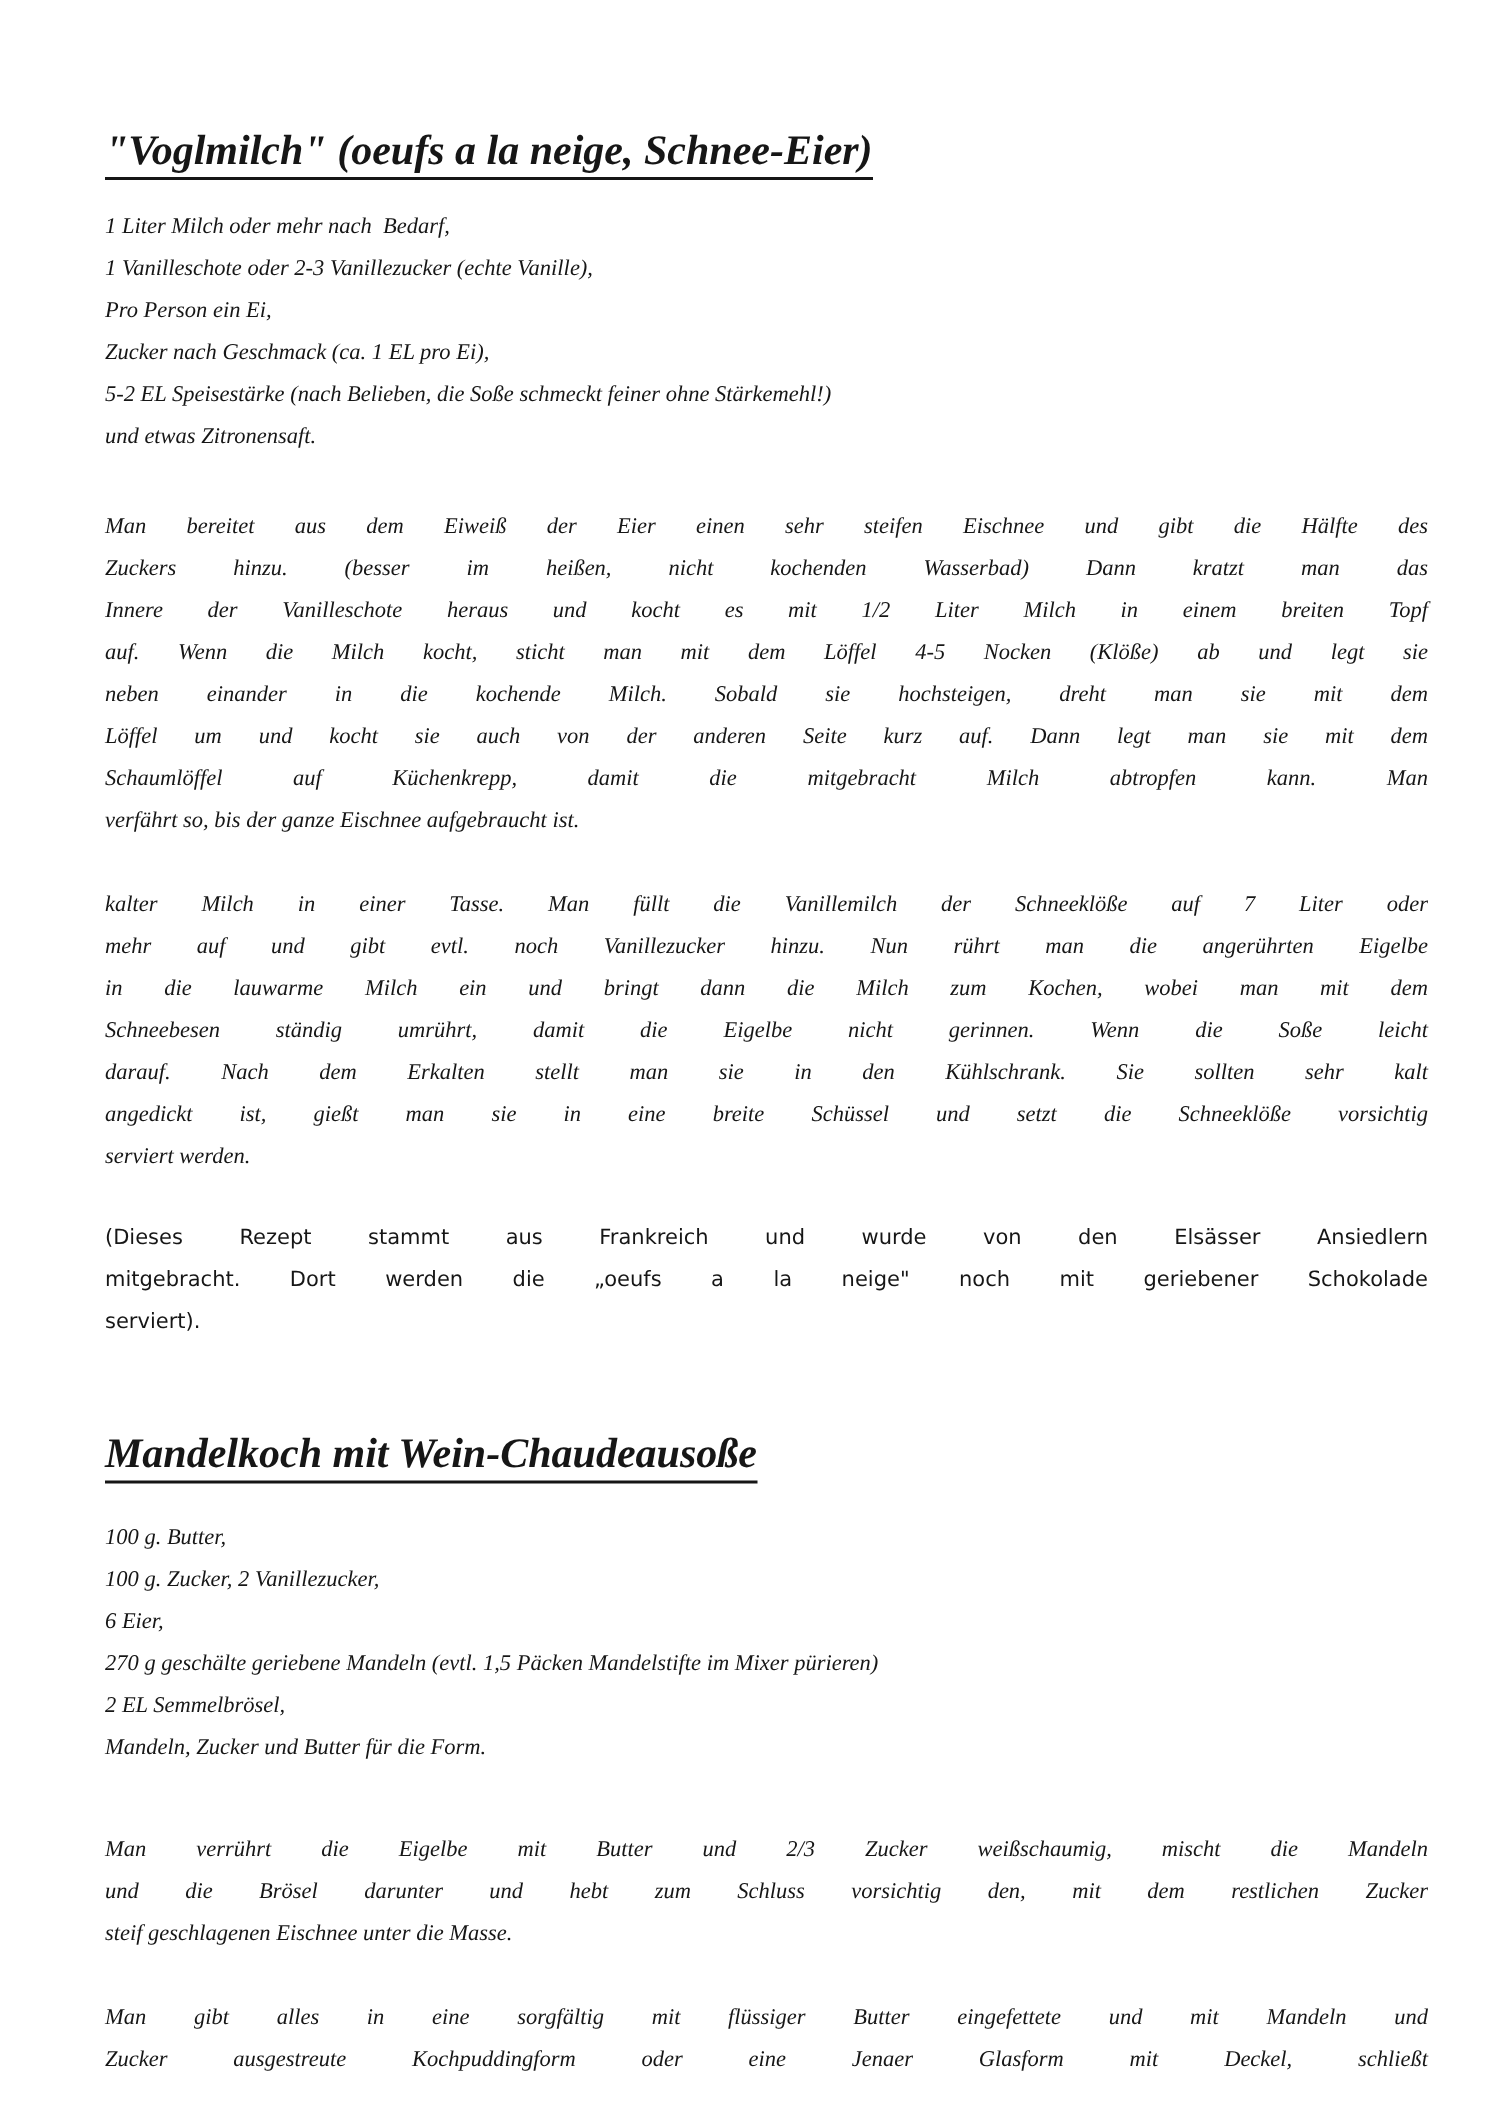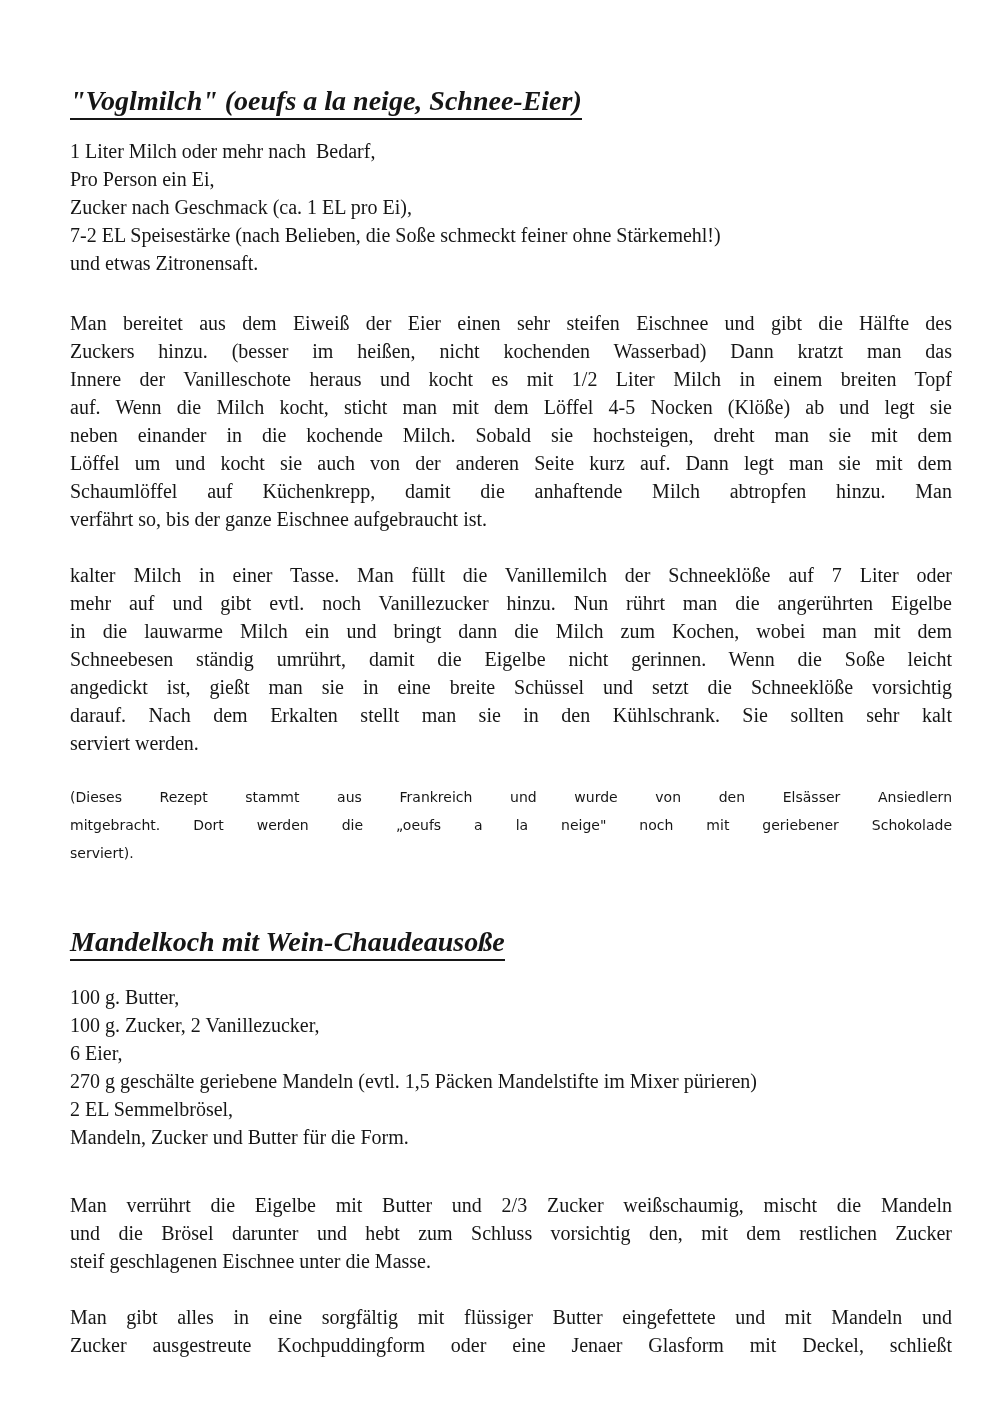--- a/index.html
+++ b/index.html
@@ -30,22 +30,23 @@
   }
   .title .u {
     border-bottom: 2.5px solid #161616;
     padding-bottom: 2px;
   }
   #title1 { margin-bottom: 19px; }
   #title2 { margin-top: 58px; margin-bottom: 24px; font-style: italic; }
 
   
   .serif-block {
-    font-size: 20px;
+    font-size: 15px;
     line-height: 28px;
+    font-style: italic;
   }
   .line { min-height: 28px; }
   
   .jline {
     text-align: justify;
     text-align-last: justify;
     -moz-text-align-last: justify;
   }
   
   .pline {
@@ -69,44 +70,45 @@
 </style>
 </head>
 <body>
 
 <div class="page">
 
   <div class="title" id="title1"><span class="u">"Voglmilch" (oeufs a la neige, Schnee-Eier)</span></div>
 
   <div class="serif-block" id="ingredients1">
     <div class="line pline">1 Liter Milch oder mehr nach  Bedarf,</div>
+    <div class="line pline">1 Vanilleschote oder 2-3 Vanillezucker (echte Vanille),</div>
     <div class="line pline">Pro Person ein Ei,</div>
     <div class="line pline">Zucker nach Geschmack (ca. 1 EL pro Ei),</div>
-    <div class="line pline">7-2 EL Speisestärke (nach Belieben, die Soße schmeckt feiner ohne Stärkemehl!)</div>
+    <div class="line pline">5-2 EL Speisestärke (nach Belieben, die Soße schmeckt feiner ohne Stärkemehl!)</div>
     <div class="line pline">und etwas Zitronensaft.</div>
   </div>
 
   <div class="serif-block" id="para1">
     <div class="line jline">Man bereitet aus dem Eiweiß der Eier einen sehr steifen Eischnee und gibt die Hälfte des</div>
     <div class="line jline">Zuckers hinzu.  (besser im heißen, nicht kochenden Wasserbad) Dann kratzt man das</div>
     <div class="line jline">Innere der Vanilleschote heraus und kocht es mit 1/2 Liter Milch in einem breiten Topf</div>
     <div class="line jline">auf. Wenn die Milch kocht, sticht man mit dem Löffel 4-5 Nocken (Klöße) ab und legt sie</div>
     <div class="line jline">neben einander in die kochende Milch. Sobald sie hochsteigen, dreht man sie mit dem</div>
     <div class="line jline">Löffel um und kocht sie auch von der anderen Seite kurz auf. Dann legt man sie mit dem</div>
-    <div class="line jline">Schaumlöffel auf Küchenkrepp, damit die anhaftende Milch abtropfen hinzu. Man</div>
+    <div class="line jline">Schaumlöffel auf Küchenkrepp, damit die mitgebracht Milch abtropfen kann. Man</div>
     <div class="line pline">verfährt so, bis der ganze Eischnee aufgebraucht ist.</div>
   </div>
 
   <div class="serif-block" id="para2">
     <div class="line jline">kalter Milch in einer Tasse. Man füllt die Vanillemilch der Schneeklöße auf 7 Liter oder</div>
     <div class="line jline">mehr auf und gibt evtl. noch Vanillezucker hinzu. Nun rührt man die angerührten Eigelbe</div>
     <div class="line jline">in die lauwarme Milch ein und bringt dann die Milch zum Kochen, wobei man mit dem</div>
     <div class="line jline">Schneebesen ständig umrührt, damit die Eigelbe nicht gerinnen. Wenn die Soße leicht</div>
+    <div class="line jline">darauf. Nach dem Erkalten stellt man sie in den Kühlschrank. Sie sollten sehr kalt</div>
     <div class="line jline">angedickt ist, gießt man sie in eine breite Schüssel und setzt die Schneeklöße vorsichtig</div>
-    <div class="line jline">darauf. Nach dem Erkalten stellt man sie in den Kühlschrank. Sie sollten sehr kalt</div>
     <div class="line pline">serviert werden.</div>
   </div>
 
   <div class="note">
     <div class="line jline">(Dieses Rezept stammt aus Frankreich und wurde von den Elsässer Ansiedlern</div>
     <div class="line jline">mitgebracht. Dort werden die „oeufs a la neige" noch mit geriebener Schokolade</div>
     <div class="line pline">serviert).</div>
   </div>
 
   <div class="title" id="title2"><span class="u">Mandelkoch mit Wein-Chaudeausoße</span></div>

